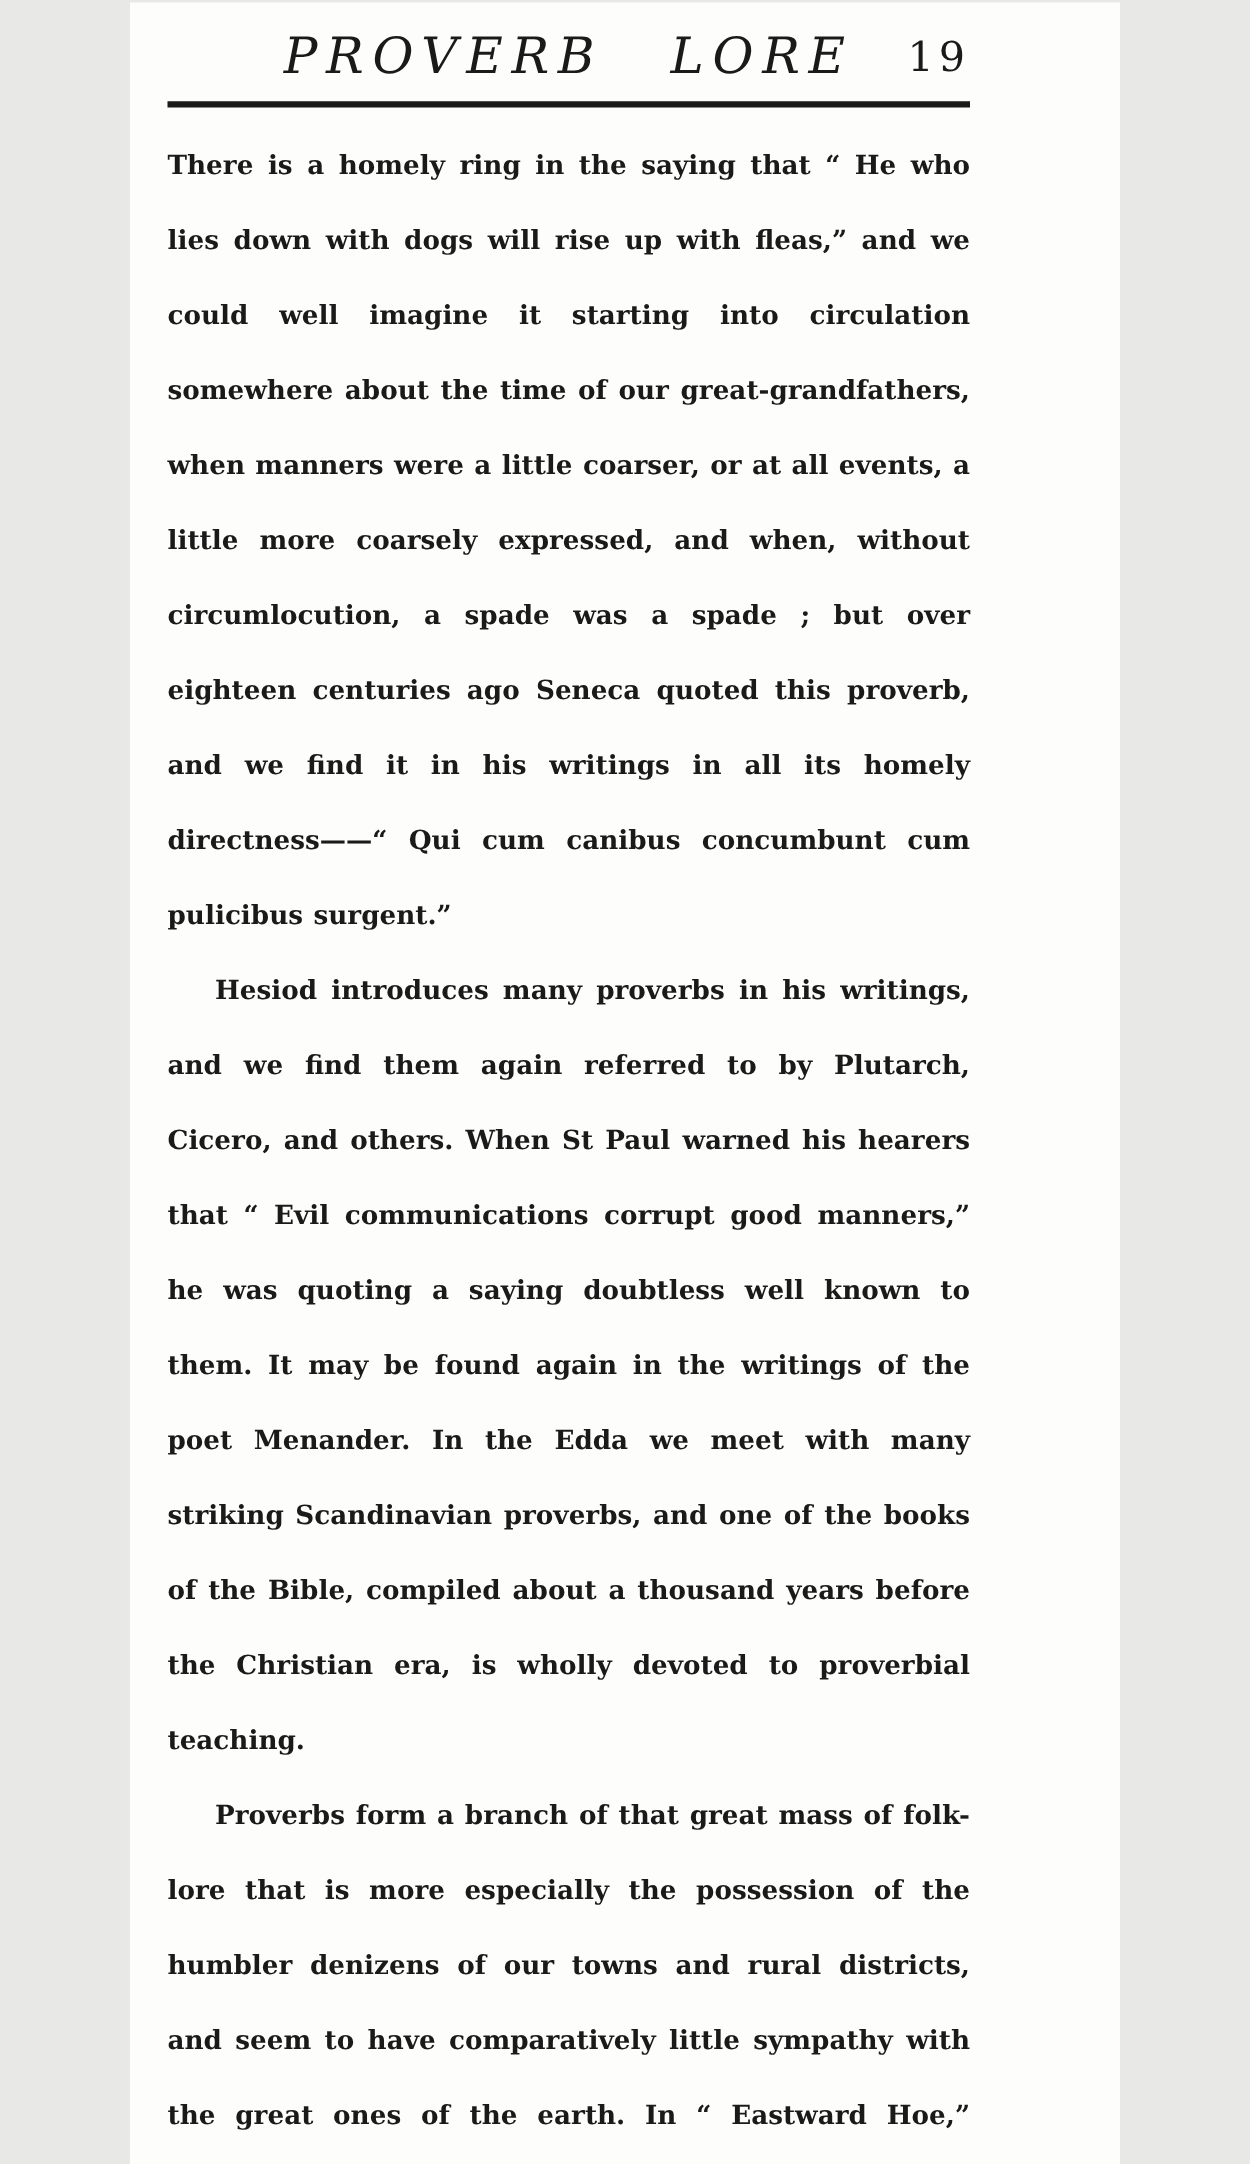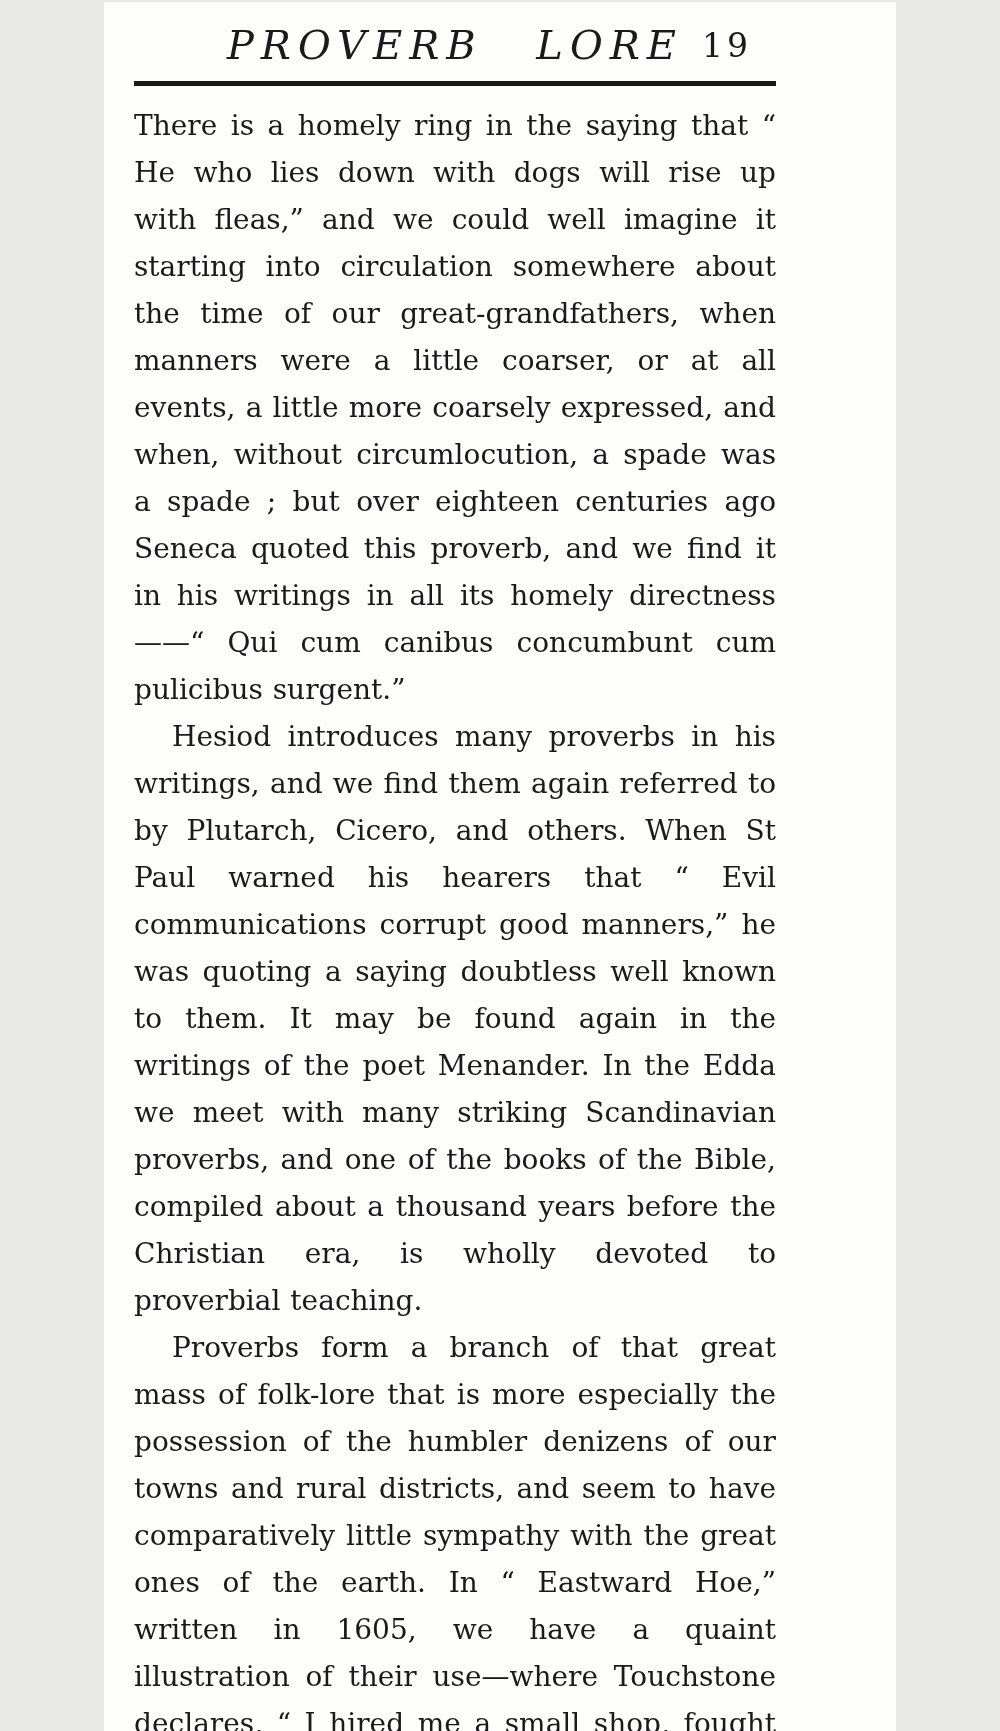--- a/index.html
+++ b/index.html
@@ -28,41 +28,42 @@
     text-align: center;
     font-style: italic;
     font-weight: 500;
     font-size: 40px;
     line-height: 54px;
     letter-spacing: 7px;
     word-spacing: 34px;
   }
   .page-number {
     position: absolute;
-    right: 24px;
+    right: 0;
     top: 8px;
     font-size: 33px;
     letter-spacing: 4px;
     font-style: normal;
   }
   .rule {
     height: 5px;
     background: var(--ink, #1a1a1a);
     margin-top: 9px;
   }
   .page-body {
     margin-top: 16px;
   }
   .para {
     margin: 0;
-    font-size: 28px;
-    line-height: 47px;
+    font-size: 21px;
+    line-height: 60px;
     text-align: justify;
     text-indent: 38px;
     word-spacing: 1px;
+    font-weight: bold;
   }
   .para.no-indent {
     text-indent: 0;
   }
   .para.last {
     text-align: left;
   }
 </style>
 </head>
 <body>

